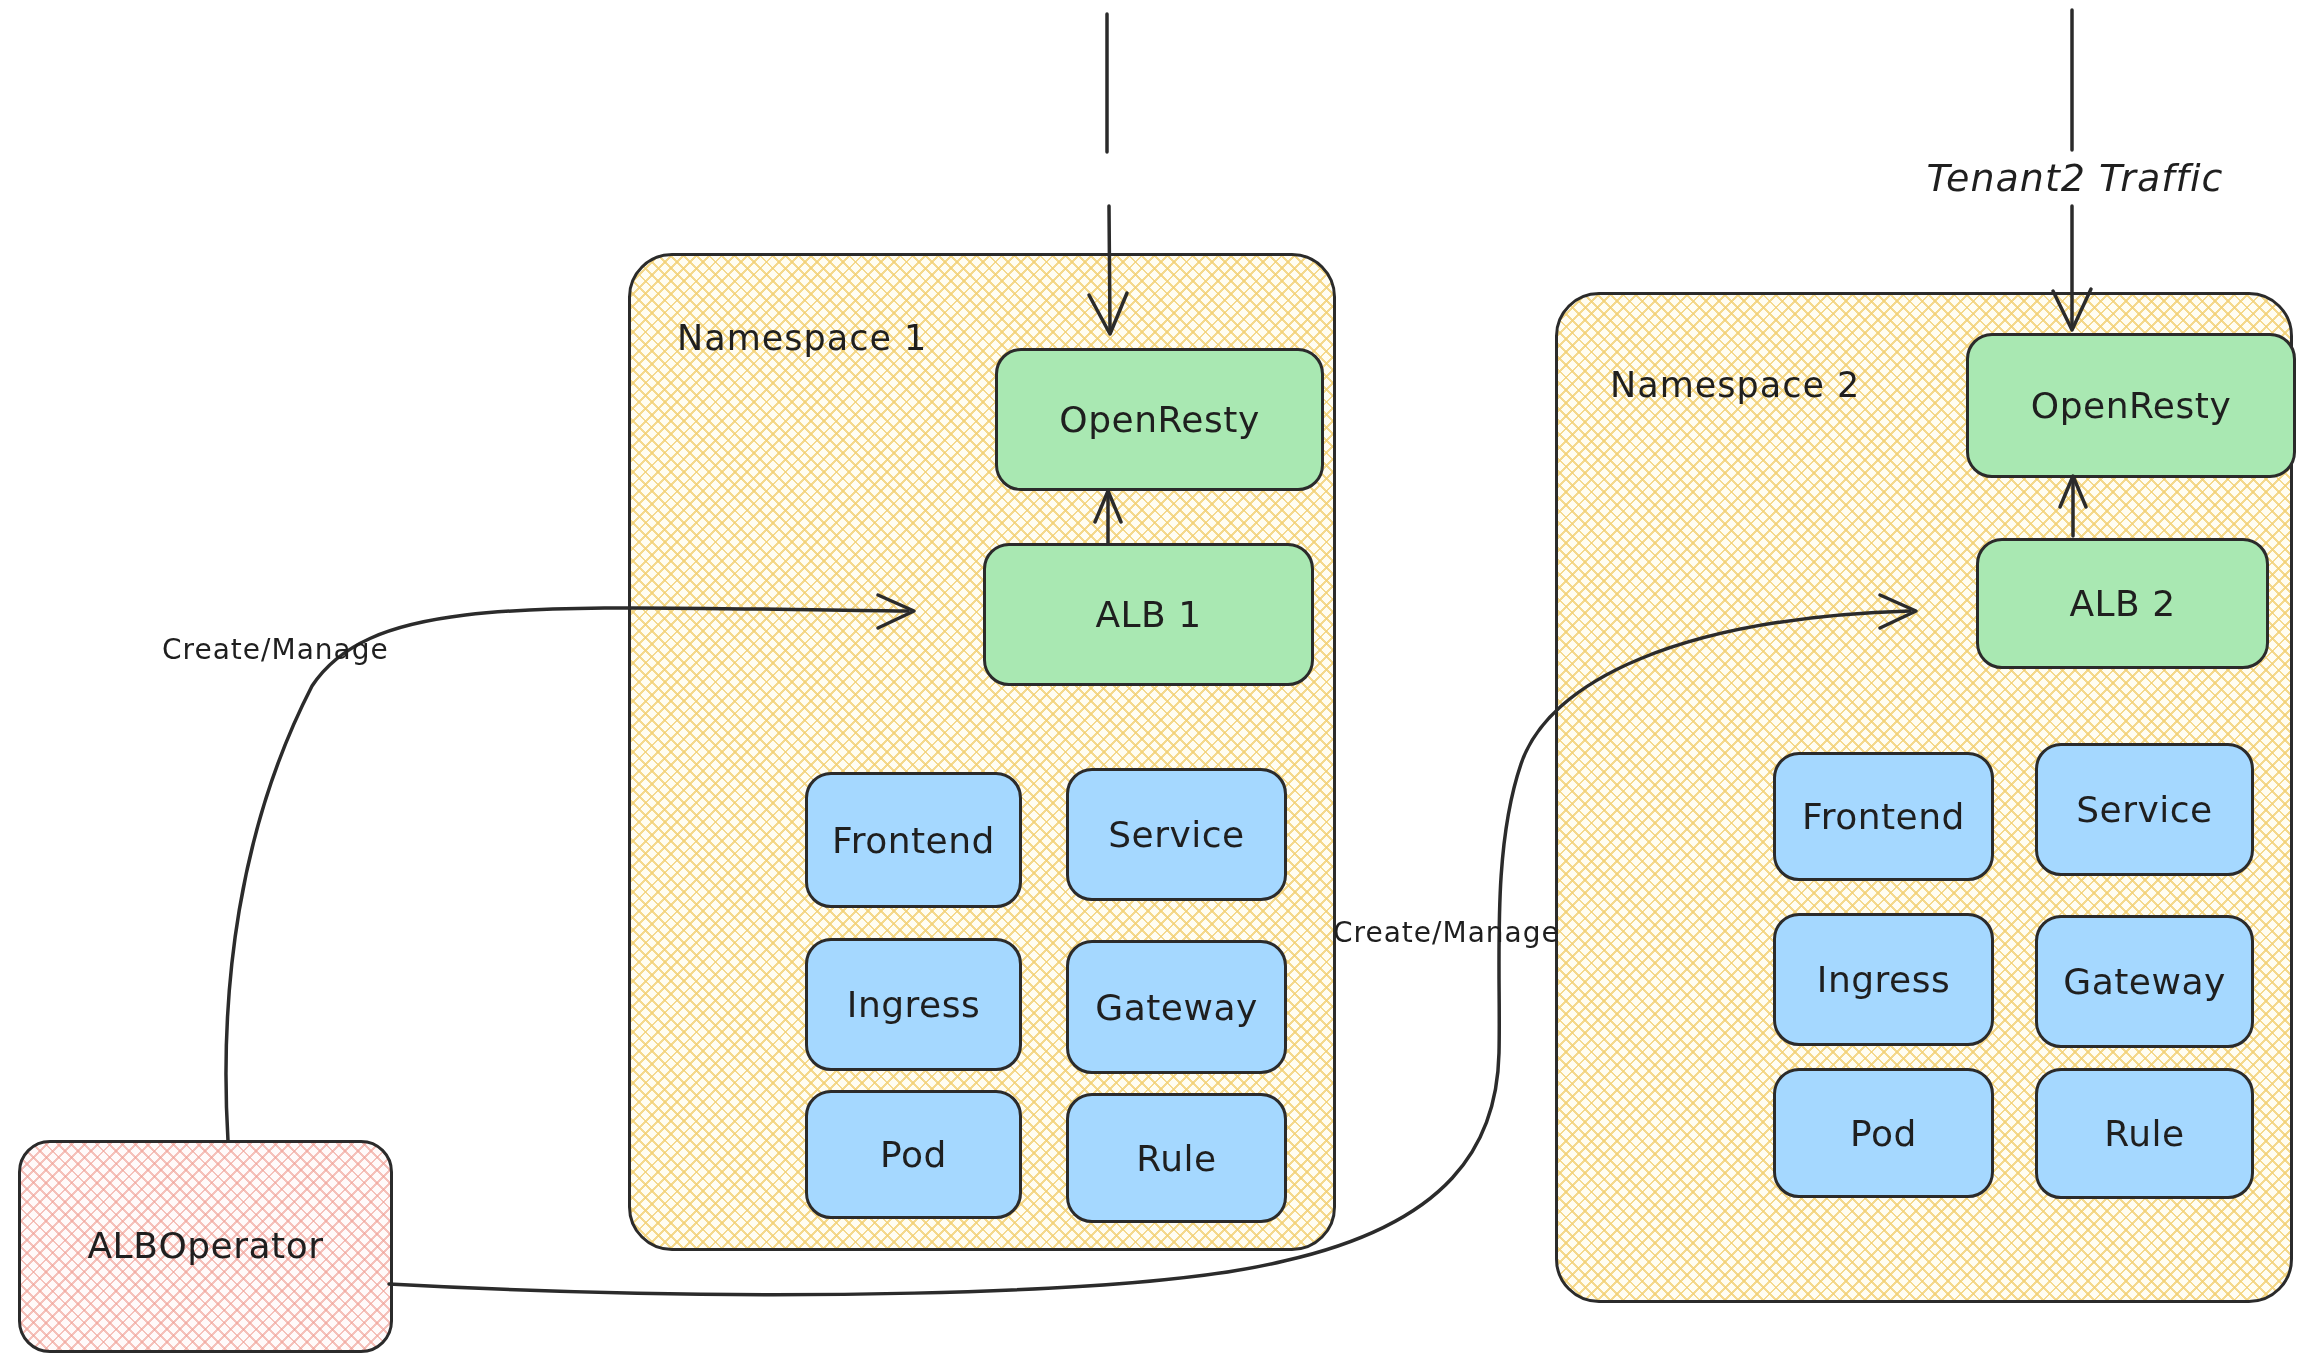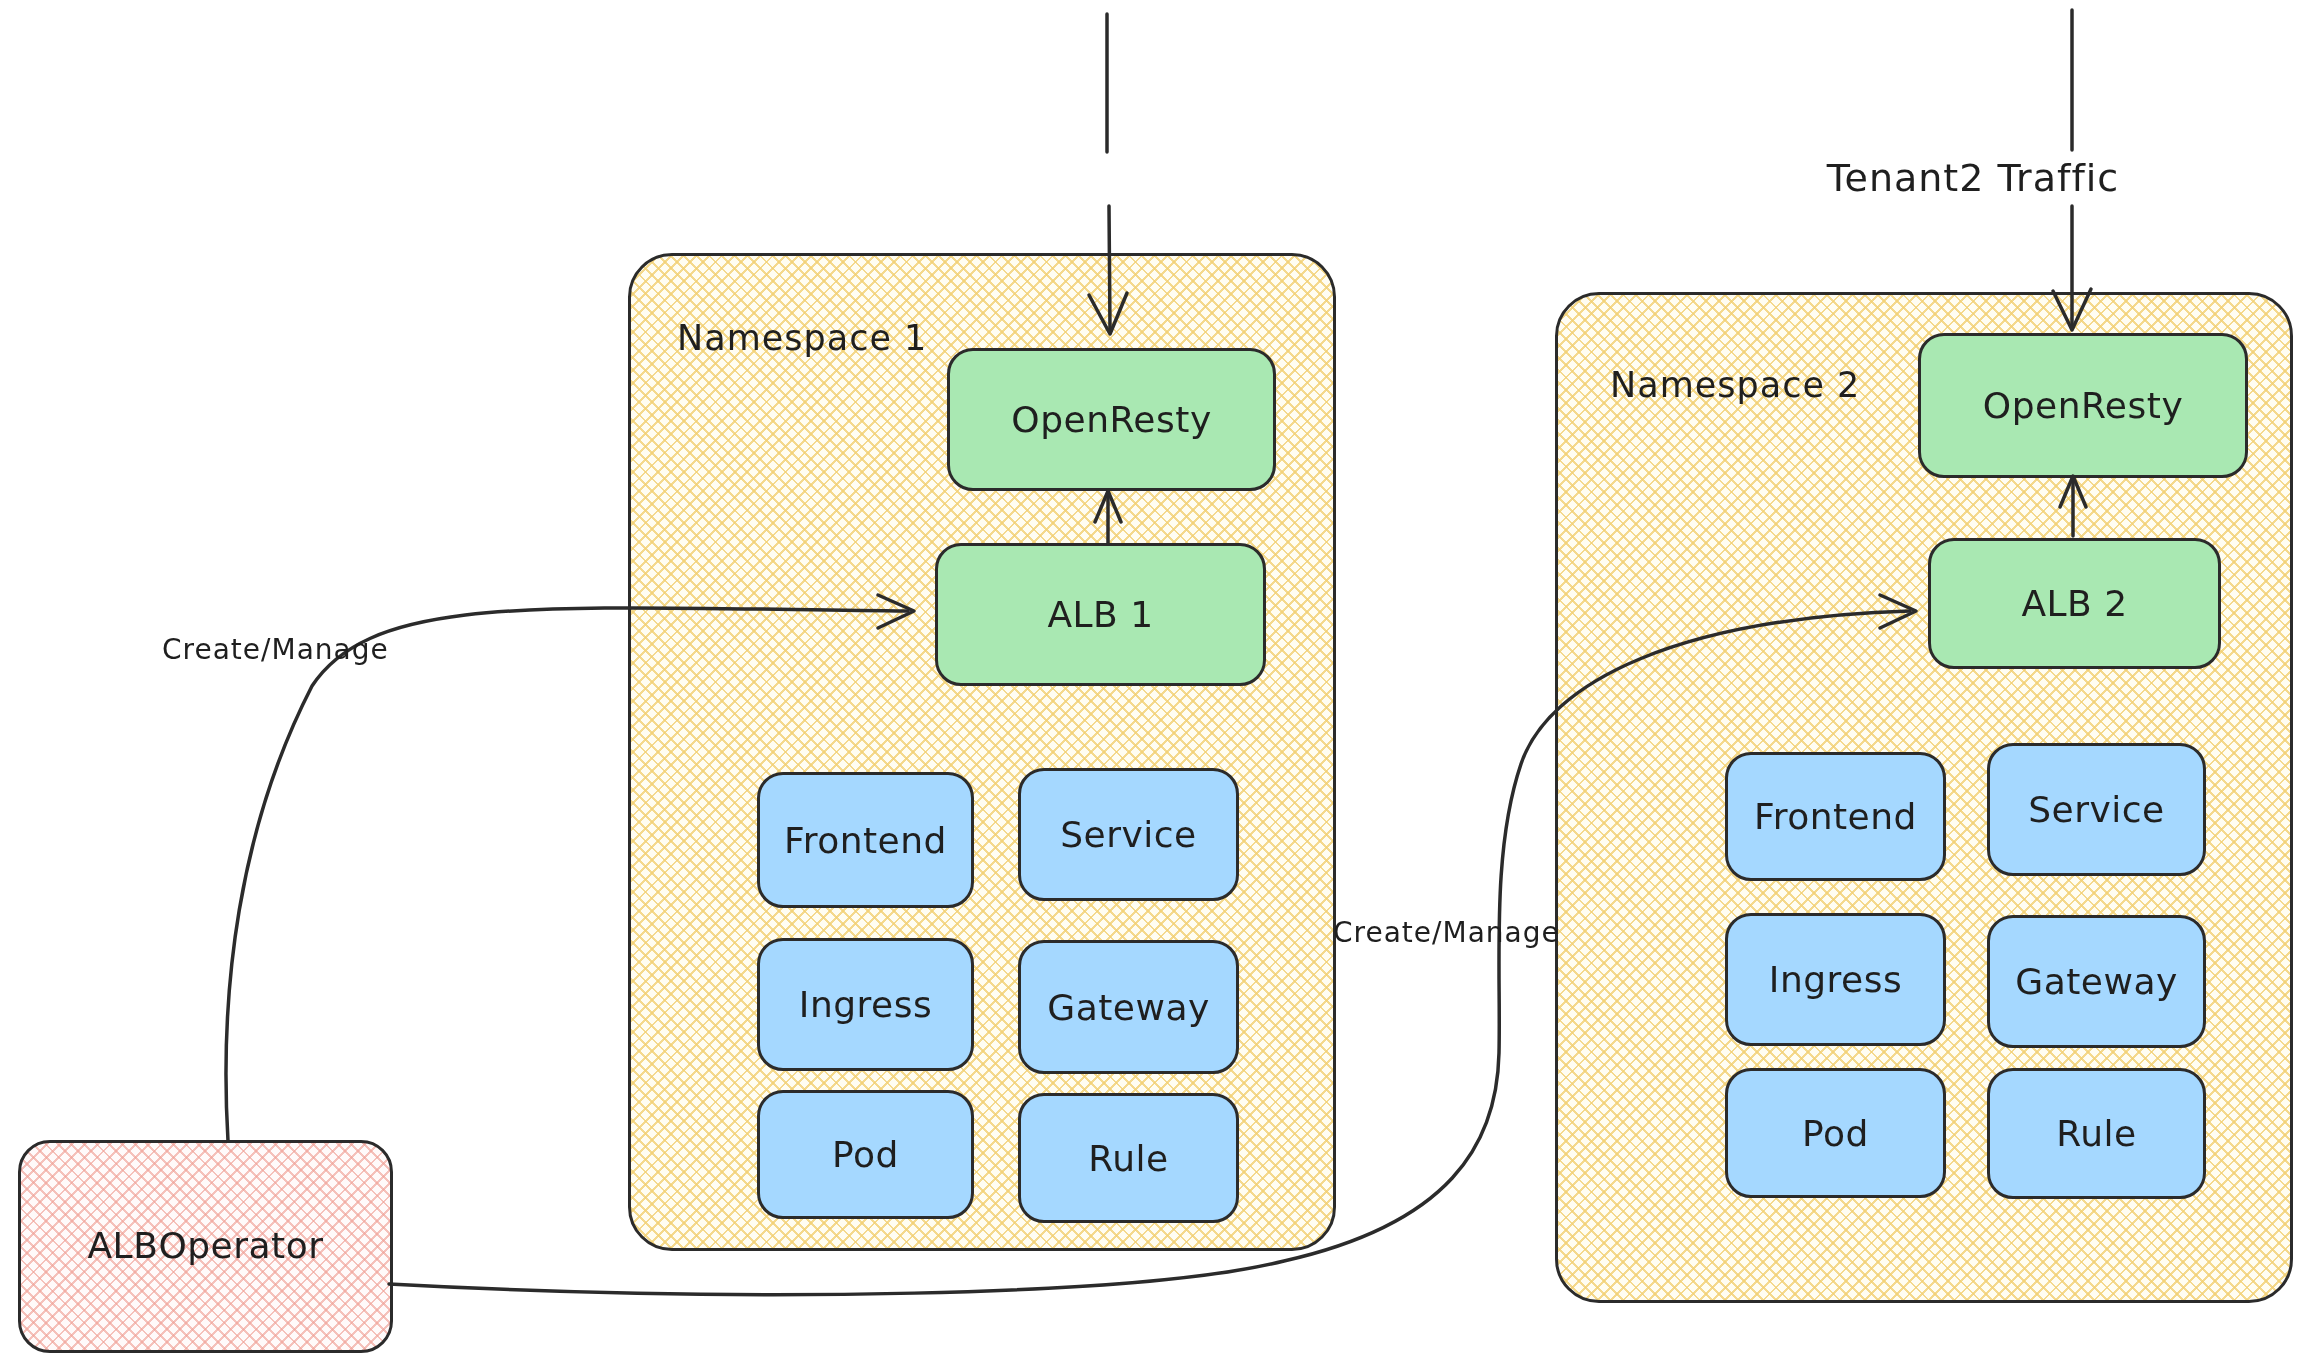--- a/index.html
+++ b/index.html
@@ -29,20 +29,21 @@
   }
   .node{
     position:absolute;
     display:flex;align-items:center;justify-content:center;
     border:3.5px solid var(--stroke,#2b2b2b);
     border-radius:26px;
     font-size:36px;
     letter-spacing:0.5px;
     white-space:nowrap;
     z-index:2;
+    margin-left:48px;
   }
   .green{background:var(--green-fill,#a9e8b2);}
   .blue{background:var(--blue-fill,#a5d8ff);}
   .operator{
     position:absolute;
     left:18px;top:1140px;width:369px;height:207px;
     display:flex;flex-direction:row;align-items:center;justify-content:center;
     border:3.5px solid var(--stroke,#2b2b2b);
     border-radius:32px;
     background-color:#fffafa;
@@ -137,17 +138,17 @@
     <path d="M 2073 536 L 2073 480"></path>
     <path d="M 2060 507 L 2073 476 L 2086 507"></path>
 
     <path d="M 228 1141 C 219 990 239 828 312 686 C 374 593 540 607 908 611"></path>
     <path d="M 878 595 L 914 611 L 878 628"></path>
 
     <path d="M 389 1284 C 740 1303 1140 1297 1284 1261 C 1448 1224 1497 1146 1499 1053 C 1501 970 1491 852 1521 764 C 1549 681 1680 618 1910 611"></path>
     <path d="M 1880 595 L 1916 611 L 1880 628"></path>
   </svg>
 
-  <div class="traffic-label" style="left:1793px;top:156px;width:360px;">Tenant2 Traffic</div>
+  <div class="traffic-label" style="left:1895px;top:156px;width:360px;font-style:italic;">Tenant2 Traffic</div>
   <div class="float-label" style="left:162px;top:633px;">Create/Manage</div>
   <div class="float-label" style="left:1333px;top:916px;">Create/Manage</div>
 
 </div>
 
 </body></html>

